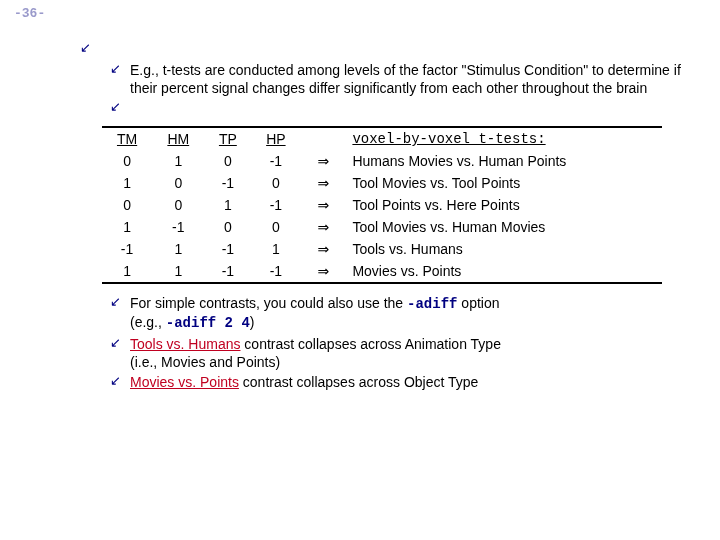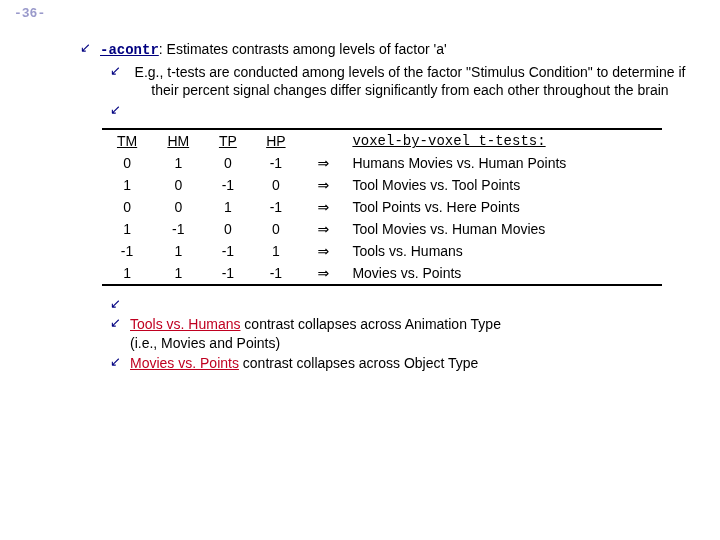--- a/index.html
+++ b/index.html
@@ -50,21 +50,21 @@
     font-weight: bold;
     color: #000080;
   }
   .code.u { text-decoration: underline; }
   .text { line-height: 1.3; }
   .sub {
     margin-left: 30px;
     margin-top: 4px;
   }
   .sub .row { margin-bottom: 2px; }
-  .sub .text { max-width: 560px; text-align: center; }
+  .sub .text { max-width: 560px; }
   table.contrast {
     border-collapse: collapse;
     margin: 10px 0 10px 22px;
     width: 560px;
   }
   table.contrast th, table.contrast td {
     padding: 3px 8px;
     text-align: center;
     font-size: 14px;
   }
@@ -105,23 +105,20 @@
 </head>
 <body>
 
 <div class="page">
   <div class="page-number">-36-</div>
 
   <div class="content">
 
     <div class="row">
       <span class="arrow">↙</span>
-      <span class="text">
-        <span class="code u">-acontr</span><span>: Estimates contrasts among levels of factor 'a'</span>
-      </span>
     </div>
 
     <div class="sub">
       <div class="row">
         <span class="arrow">↙</span>
         <span class="text">E.g., t-tests are conducted among levels of the factor "Stimulus Condition" to determine if their percent signal changes differ significantly from each other throughout the brain</span>
       </div>
       <div class="row">
         <span class="arrow">↙</span>
       </div>
@@ -187,20 +184,24 @@
             <td class="arrowcell imp">⇒</td>
             <td class="desc">Movies vs. Points</td>
           </tr>
         </tbody>
     </table>
 
     <div class="after">
 
       <div class="row">
         <span class="arrow">↙</span>
+        <span class="text">
+          <span>For simple contrasts, you could also use the </span><span class="code">-adiff</span><span> option</span><br>
+          <span>(e.g., </span><span class="code">-adiff 2 4</span><span>)</span>
+        </span>
       </div>
 
       <div class="row">
         <span class="arrow">↙</span>
         <span class="text">
           <span class="redu"> Tools vs. Humans</span><span> contrast collapses across Animation Type</span><br>
           <span>(i.e., Movies and Points)</span>
         </span>
       </div>
 

